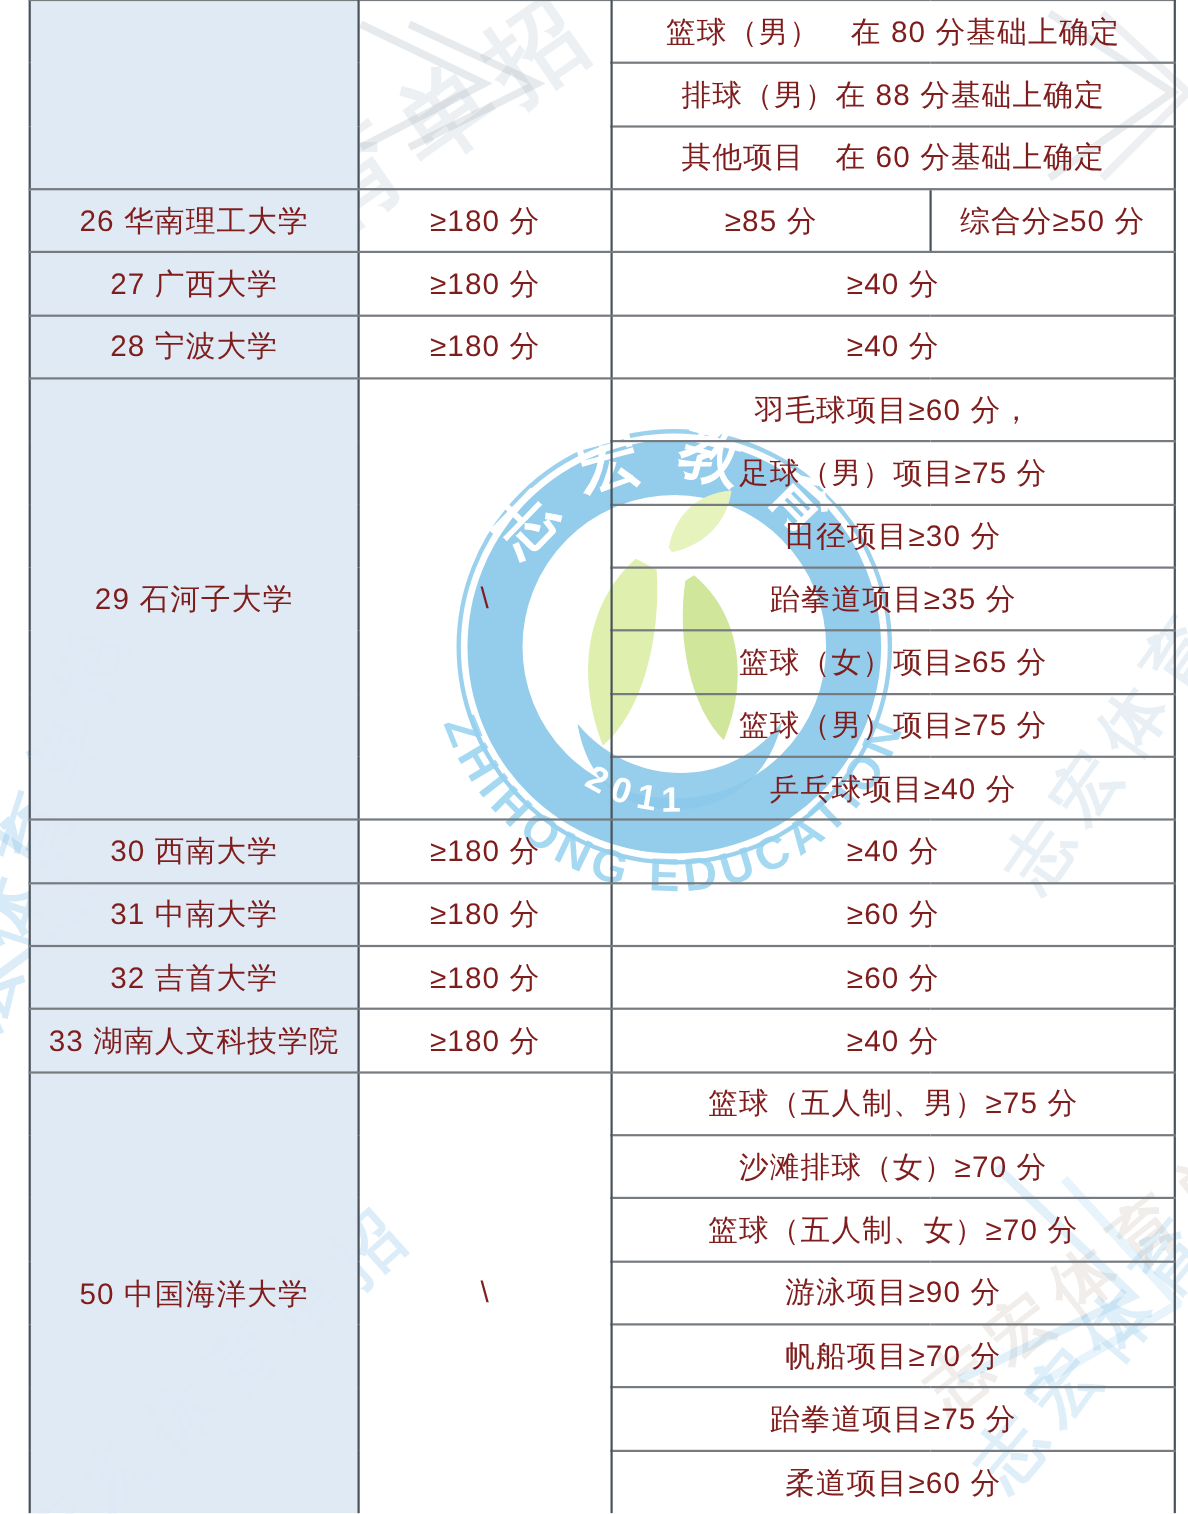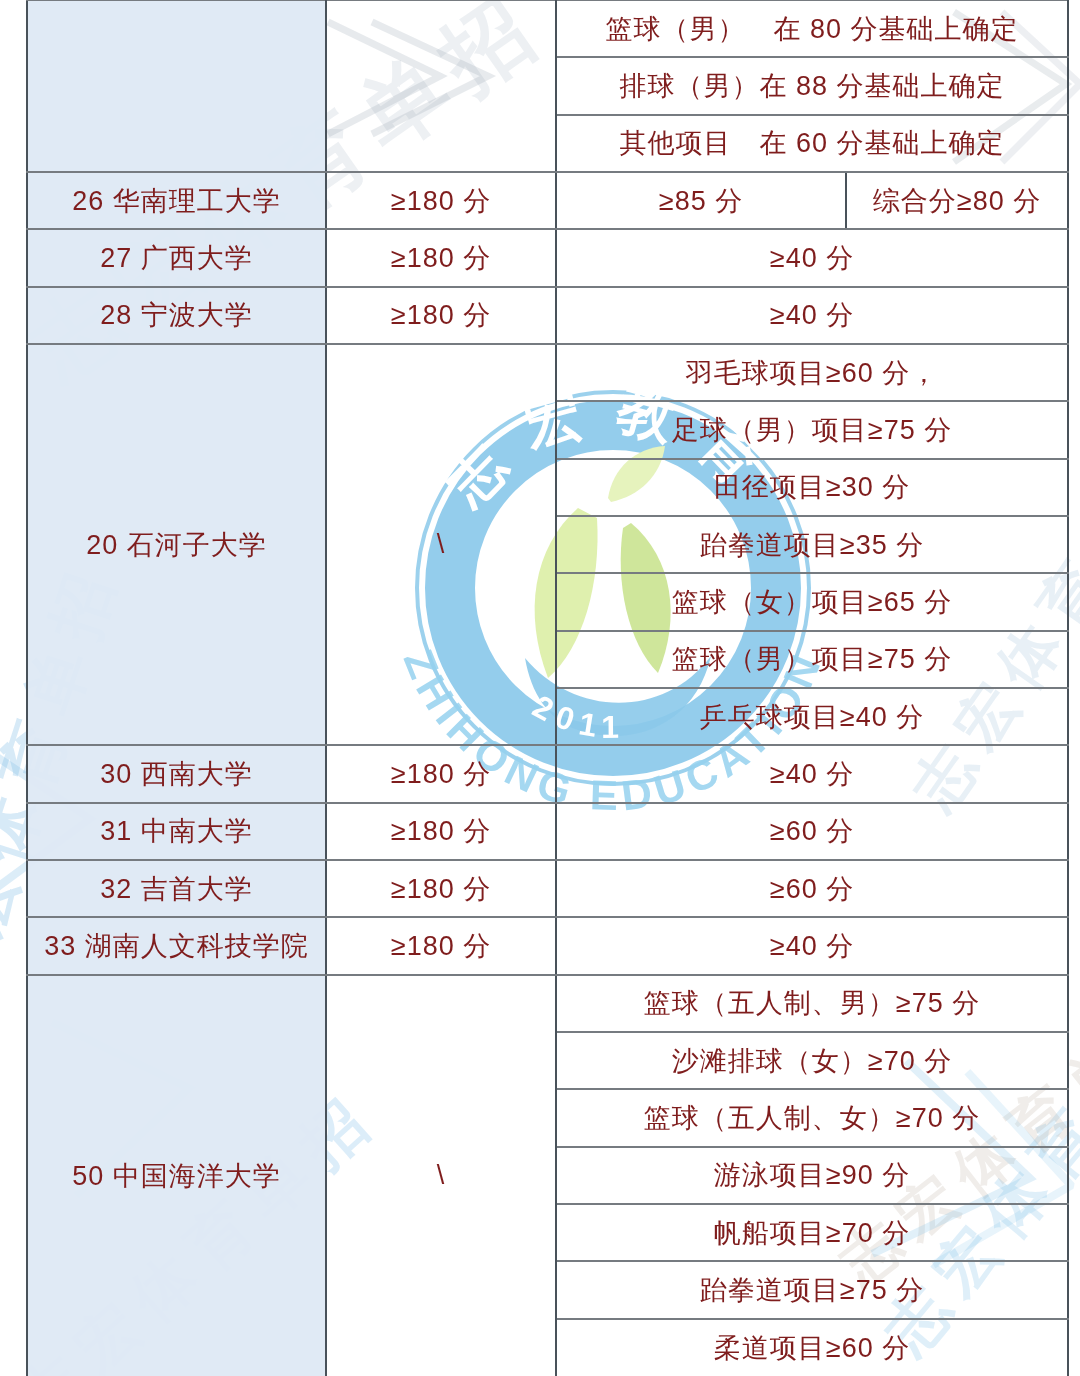--- a/index.html
+++ b/index.html
@@ -113,37 +113,37 @@
           <td class="cC" colspan="2">排球（男）在 88 分基础上确定</td>
         </tr>
     <tr>
           <td class="cC" colspan="2">其他项目　在 60 分基础上确定</td>
         </tr>
 
     <tr>
       <td class="cA">26 华南理工大学</td>
       <td class="cB">≥180 分</td>
       <td class="cC1">≥85 分</td>
-      <td class="cC2">综合分≥80 分</td>
+      <td class="cC2">综合分≥50 分</td>
     </tr>
 
     <tr>
       <td class="cA">27 广西大学</td>
       <td class="cB">≥180 分</td>
       <td class="cC" colspan="2">≥40 分</td>
     </tr>
 
     <tr>
       <td class="cA">28 宁波大学</td>
       <td class="cB">≥180 分</td>
       <td class="cC" colspan="2">≥40 分</td>
     </tr>
 
     <tr>
-      <td class="cA" rowspan="7">20 石河子大学</td>
+      <td class="cA" rowspan="7">29 石河子大学</td>
       <td class="cB" rowspan="7">\</td>
       <td class="cC" colspan="2">羽毛球项目≥60 分，</td>
     </tr>
     <tr>
           <td class="cC" colspan="2">足球（男）项目≥75 分</td>
         </tr>
     <tr>
           <td class="cC" colspan="2">田径项目≥30 分</td>
         </tr>
     <tr>

